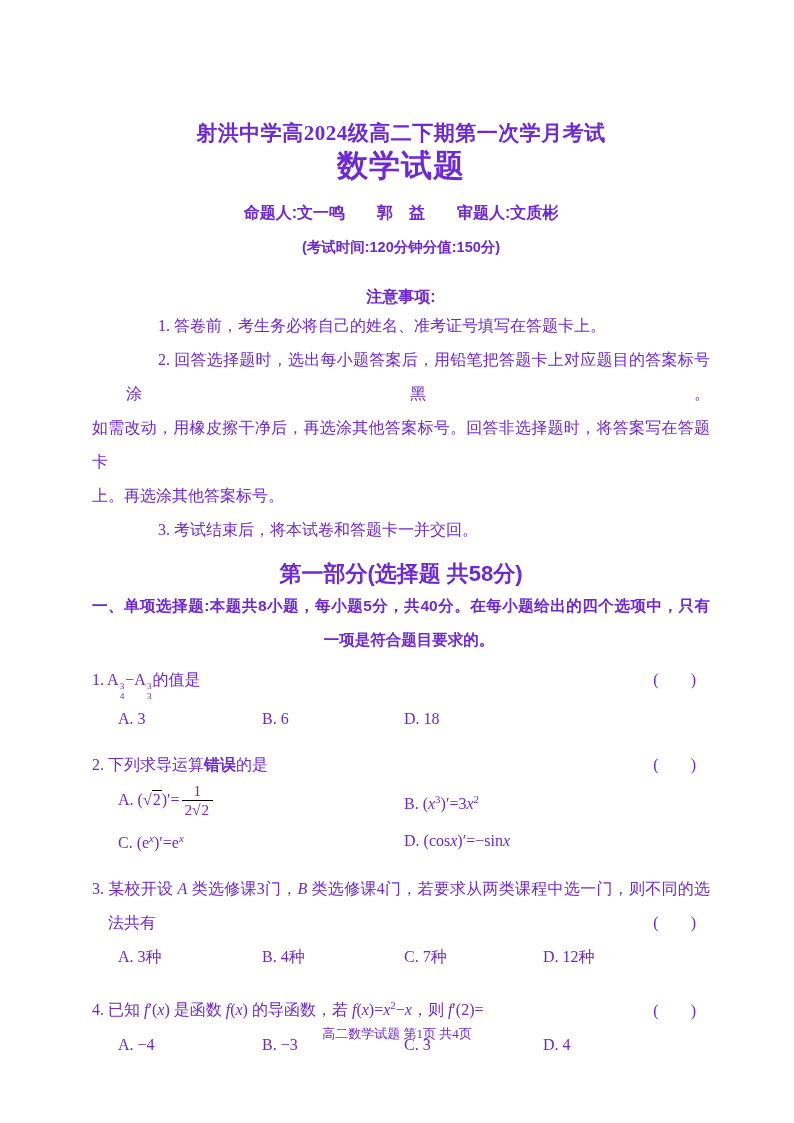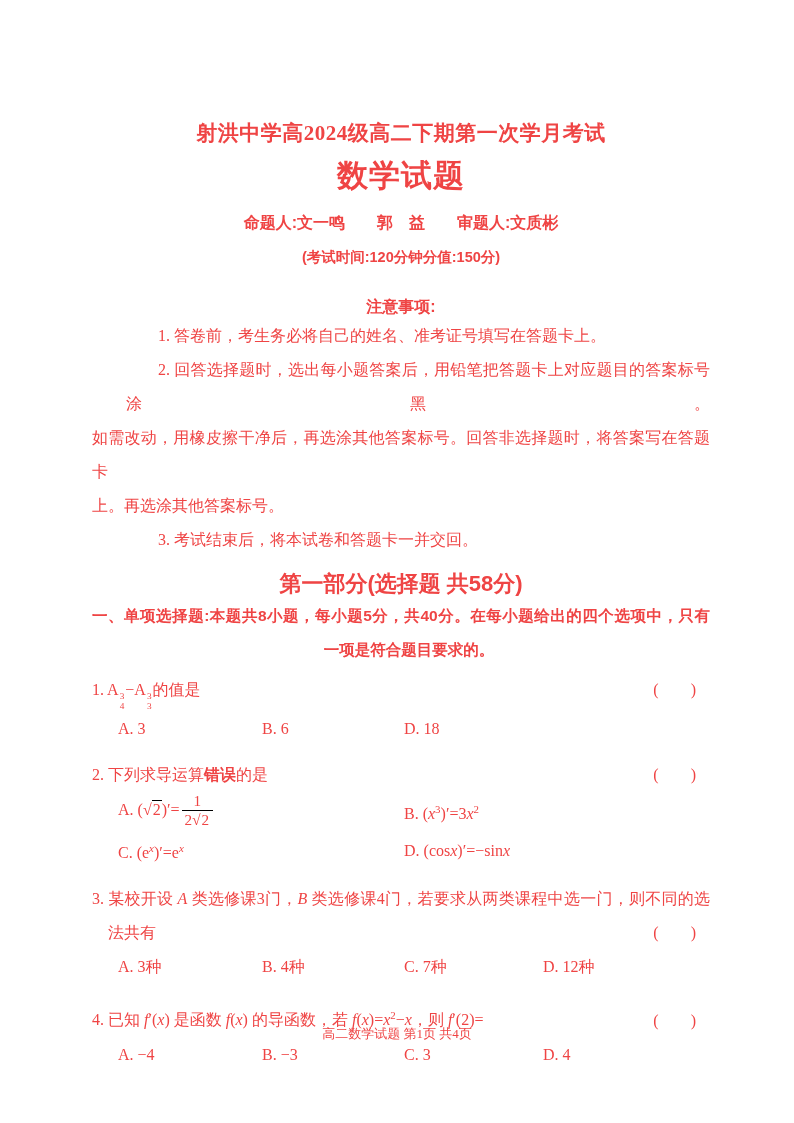--- a/index.html
+++ b/index.html
@@ -1,28 +1,28 @@
 <!DOCTYPE html>
 <html><head>
 <meta charset="utf-8">
 <style>
   html,body{margin:0;padding:0;background:#ffffff;}
   .page{
     position:relative;
     width:794px;height:1123px;
     margin:0 auto;
     background:#ffffff;
-    color:#ef4444;
+    color:#6d28d9;
     font-family:"Liberation Serif","DejaVu Serif",serif;
     overflow:hidden;
   }
   .content{padding:120px 84px 0 92px;}
   .hei{font-family:"Liberation Sans","DejaVu Sans",sans-serif;font-weight:bold;}
   .school-line{font-size:21px;font-weight:bold;text-align:center;line-height:26px;letter-spacing:0.5px;}
-  .subject-title{font-size:31px;font-weight:bold;text-align:center;line-height:40px;margin-top:10px;letter-spacing:1px;}
+  .subject-title{font-size:31px;font-weight:bold;text-align:center;line-height:40px;letter-spacing:1px;}
   .authors-line{font-size:16px;text-align:center;line-height:22px;margin-top:16px;}
   .exam-info{font-size:14.5px;text-align:center;line-height:20px;margin-top:13px;}
   .notice-head{font-size:16px;line-height:24px;margin-top:28px;text-align:center;}
   .nline{font-size:16px;line-height:34px;}
   .just{text-align:justify;text-align-last:justify;}
   .ind2{text-indent:2em;margin-left:34px;}
   .sec-head{font-size:22px;text-align:center;line-height:30px;margin-top:12px;}
   .intro{}
   .intro-line{font-size:15.5px;line-height:34px;}
   .intro-l2{padding-left:16px;text-align:center;}

